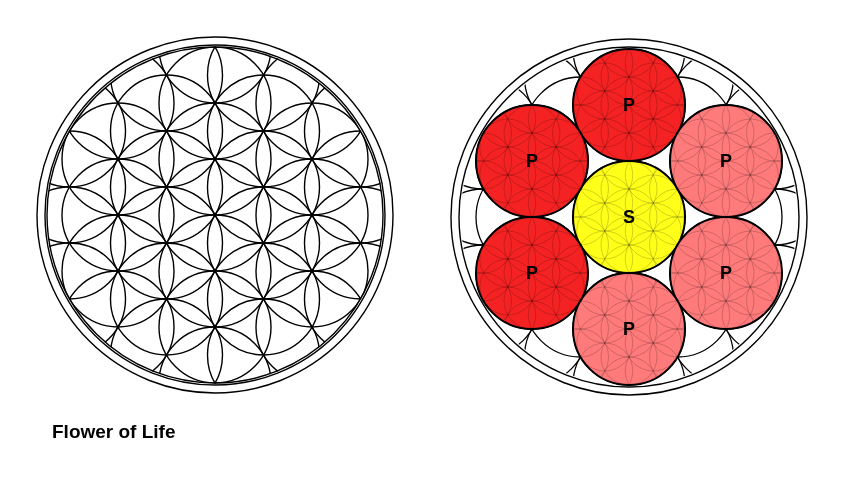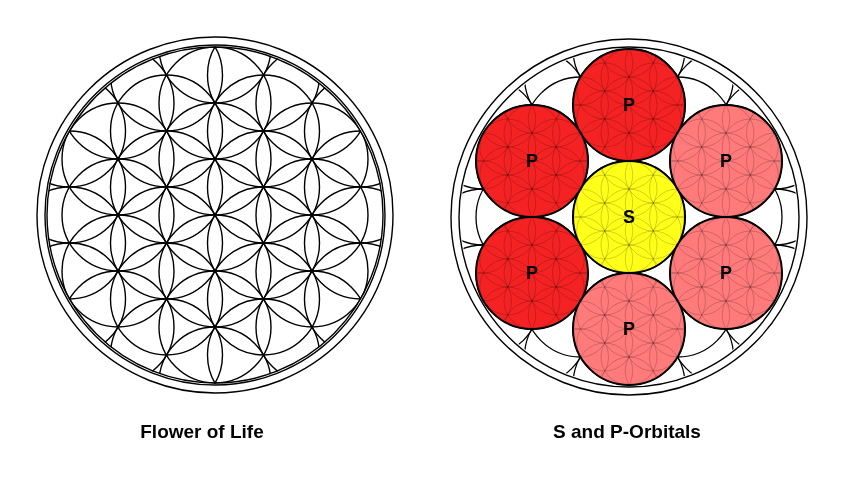--- a/index.html
+++ b/index.html
@@ -1,18 +1,18 @@
 <!DOCTYPE html>
 <html><head>
 <meta charset="utf-8">
 <style>
   html,body{margin:0;padding:0;background:#ffffff;}
   body{width:852px;height:484px;position:relative;overflow:hidden;font-family:"Liberation Sans",sans-serif;}
   #stage{position:absolute;left:0;top:0;width:852px;height:484px;}
-  .caption{position:absolute;top:421px;font-weight:bold;font-size:19px;color:#000;text-align:center;width:300px;}
+  .caption{position:absolute;top:421px;font-weight:bold;font-size:19px;color:#000;width:300px;}
   .orb-label{font-family:"Liberation Sans",sans-serif;font-weight:bold;font-size:18px;fill:#000;}
 </style>
 </head>
 <body>
 
 <div id="stage">
   <svg id="svg" width="852" height="484" viewBox="0 0 852 484">
       <g>
         <g clip-path="url(#clipL)" fill="none" stroke="#000000" stroke-width="1.4">
           <circle cx="215" cy="47" r="56"></circle>
@@ -304,14 +304,13 @@
         <circle cx="726" cy="161" r="56"></circle>
       </clipPath>
       <clipPath id="clipO5">
         <circle cx="726" cy="273" r="56"></circle>
       </clipPath>
       <clipPath id="clipO6">
         <circle cx="629" cy="329" r="56"></circle>
       </clipPath>
     </svg>
   <div class="caption" style="left:52px;">Flower of Life</div>
-  <div class="caption" style="left:477px;">S and P-Orbitals</div>
 </div>
 
 </body></html>

